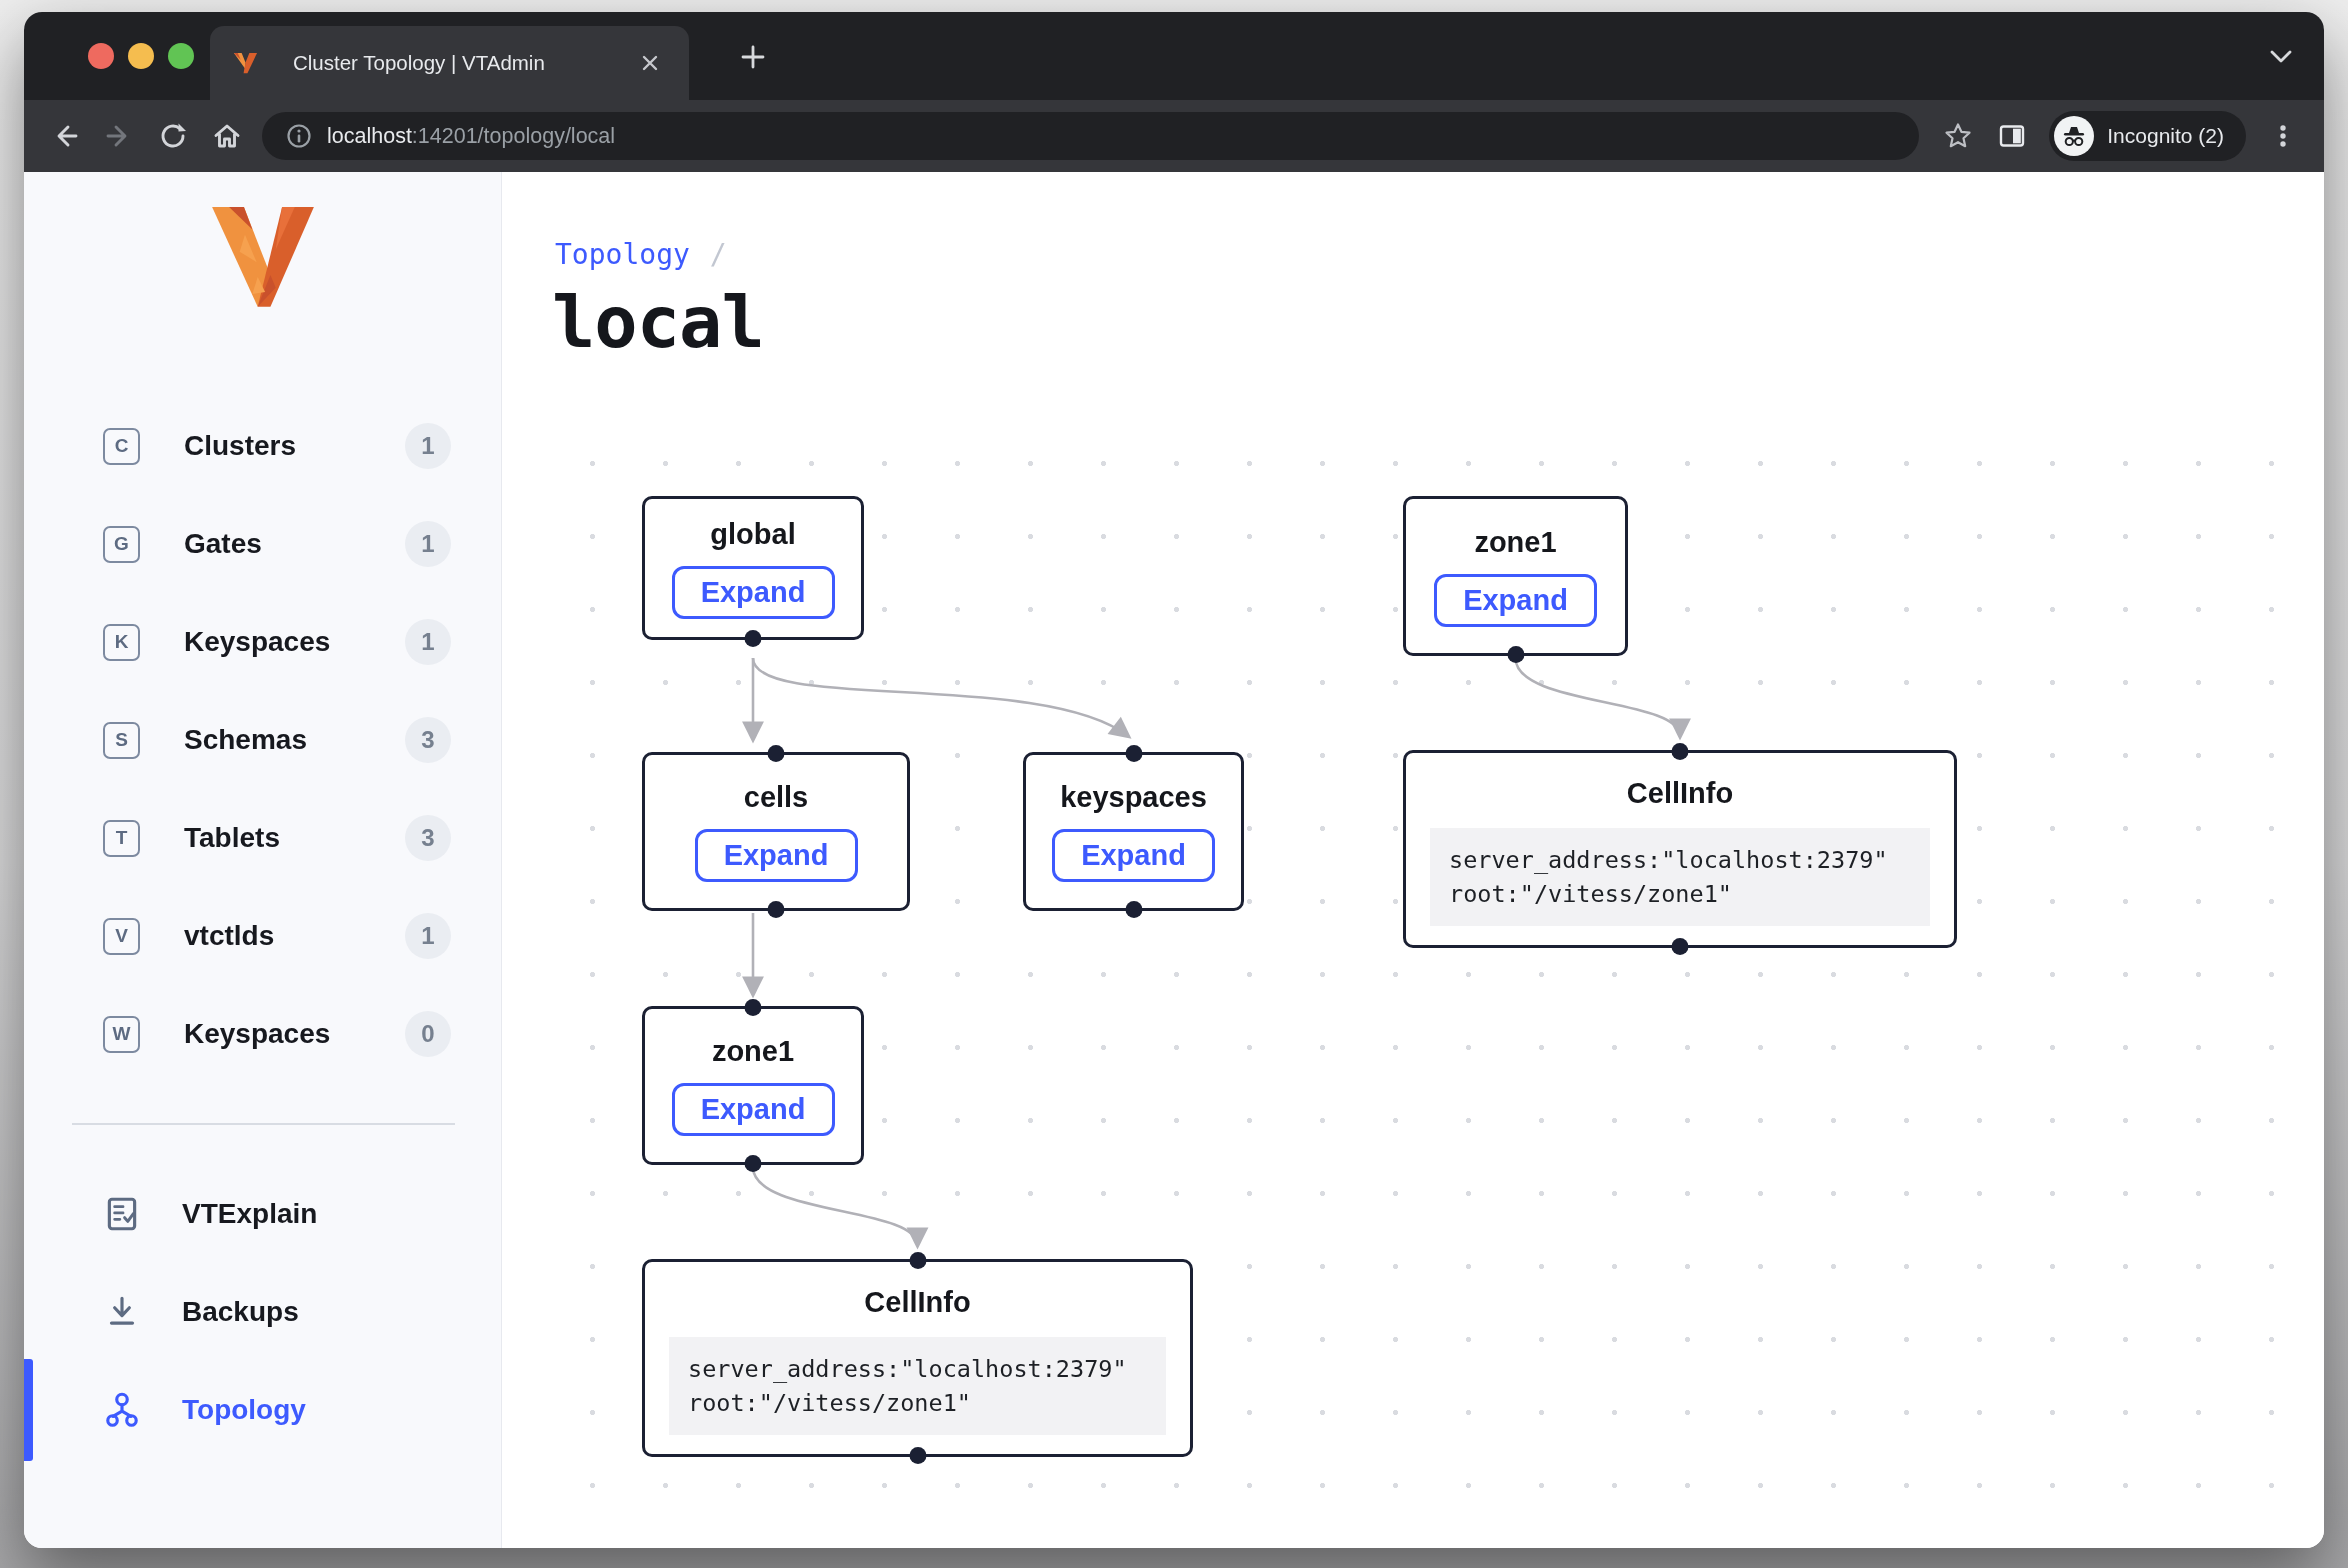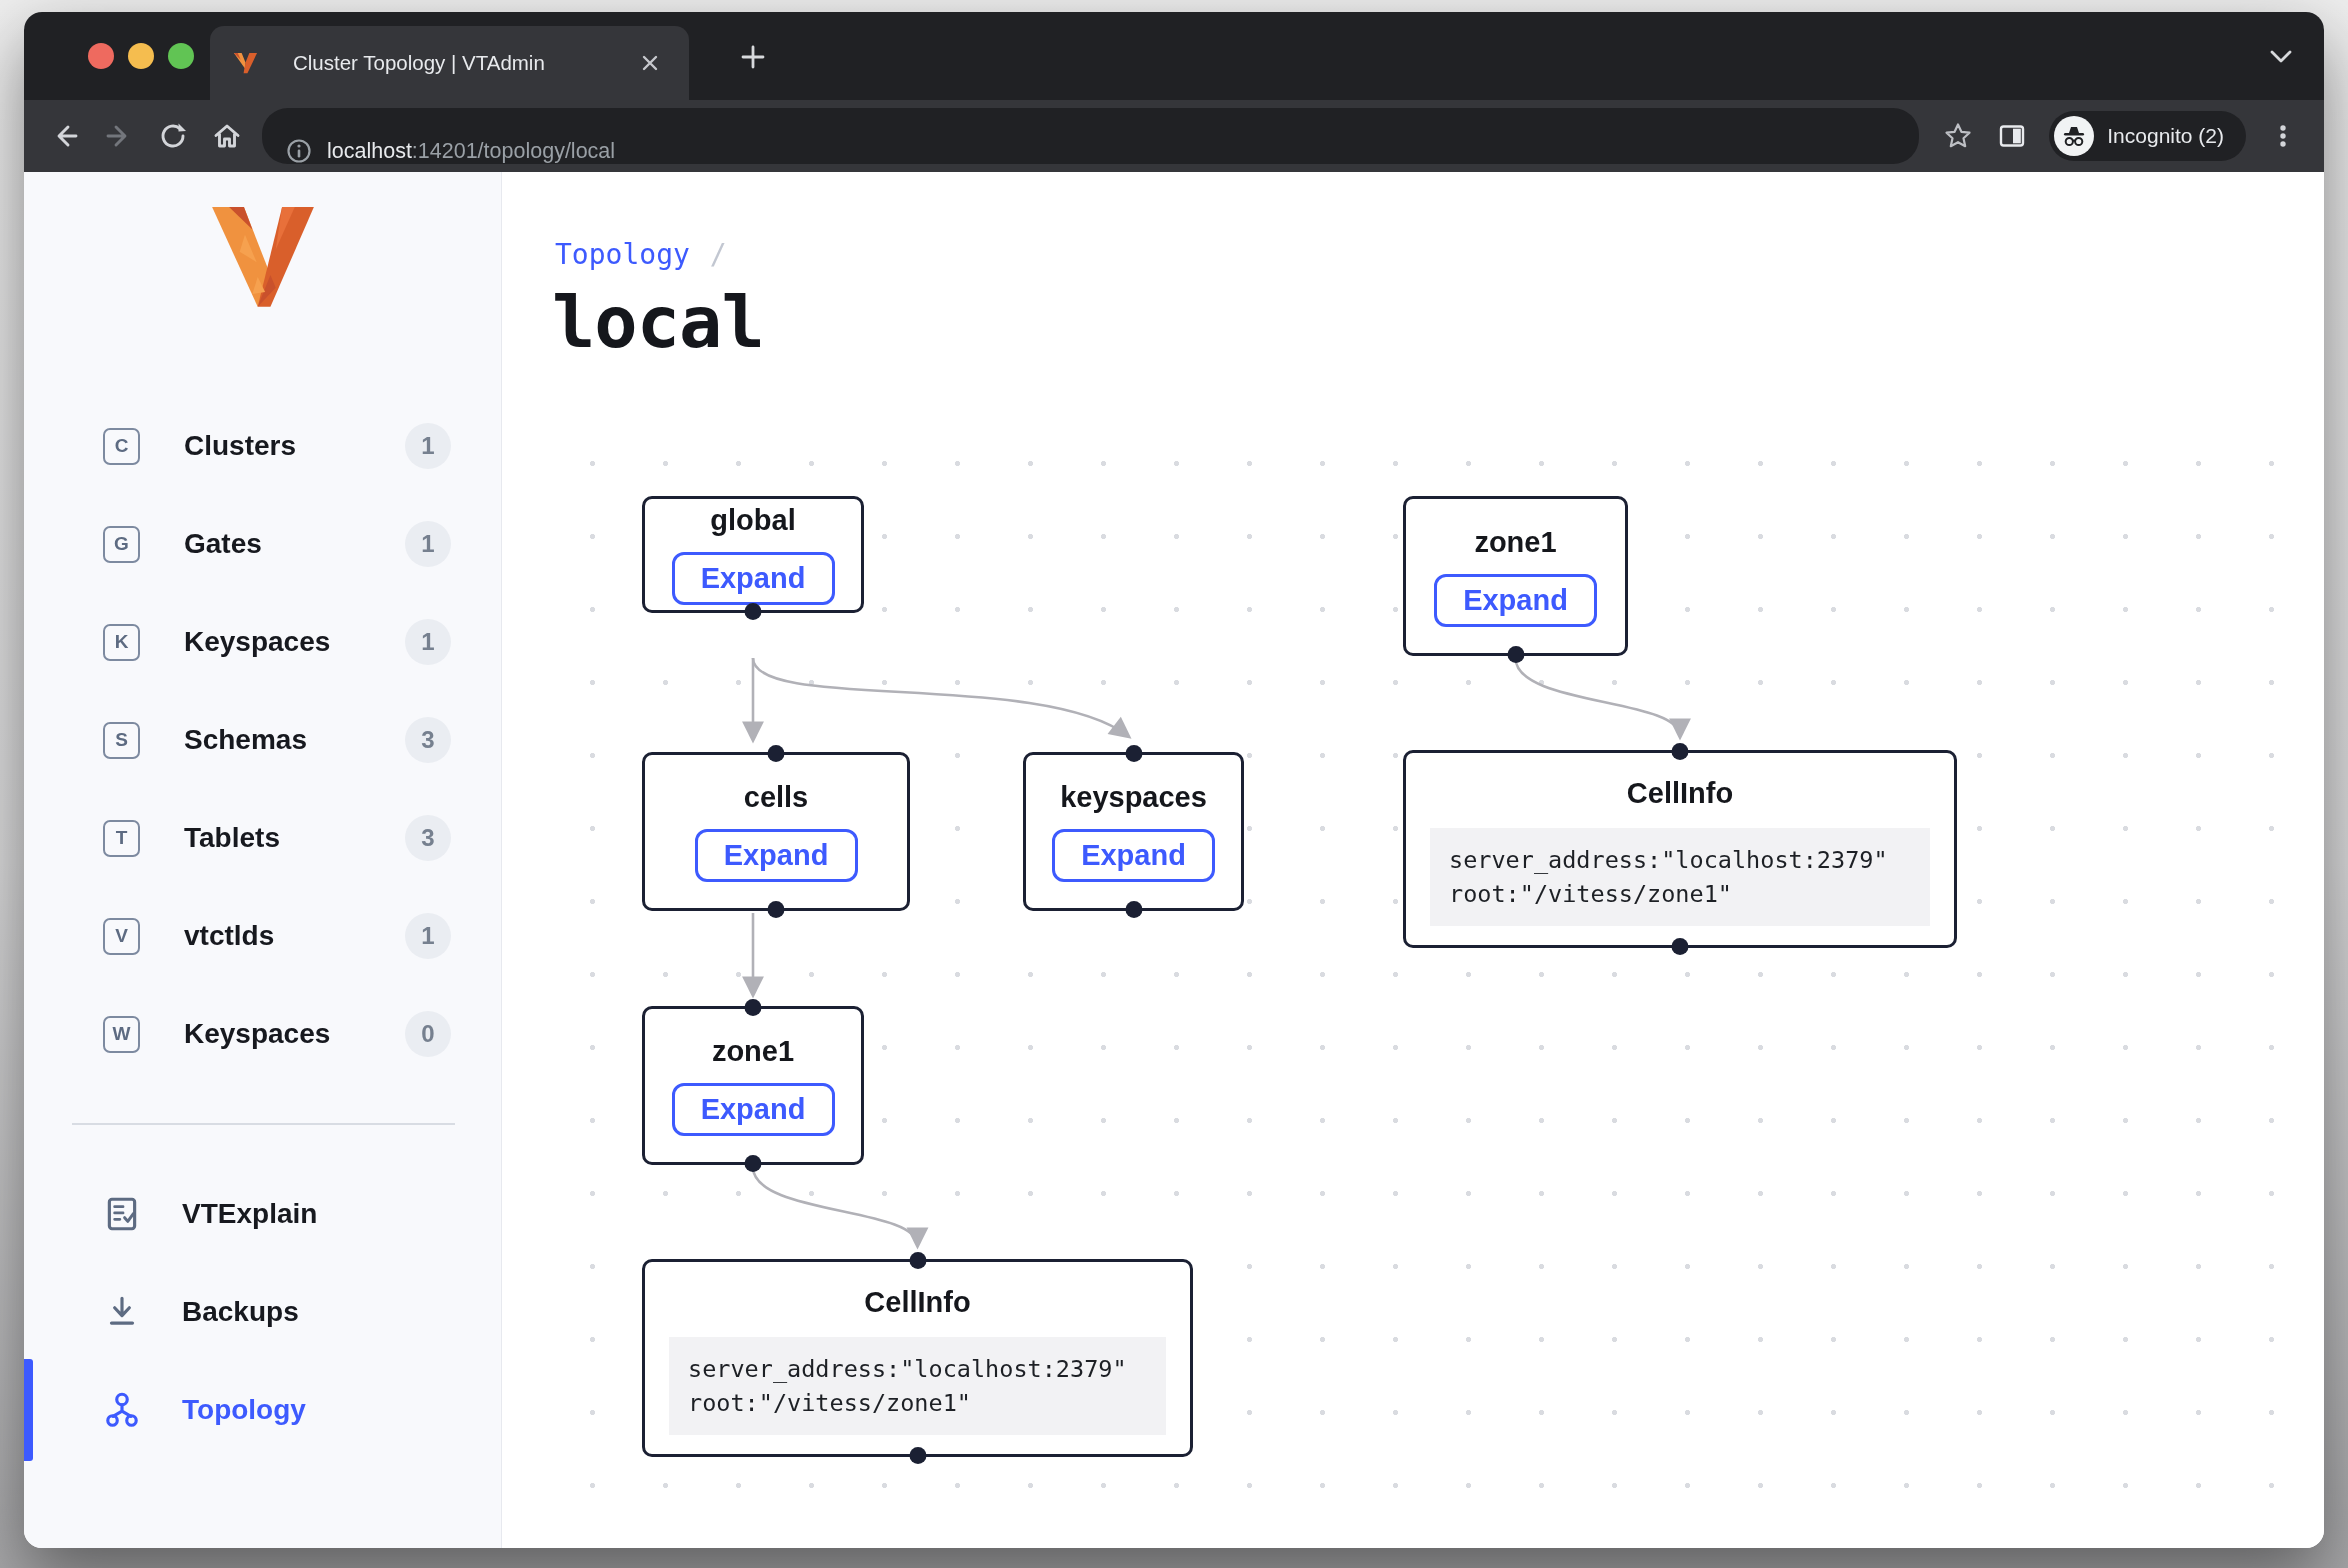--- a/index.html
+++ b/index.html
@@ -25,22 +25,22 @@
     display:flex; align-items:center; padding:0 22px;
   }
   .tab-title { color:#e8eaed; font-size:20.5px; margin-left:34px; white-space:nowrap; }
   .tab-close { margin-left:auto; width:34px; height:34px; display:flex; align-items:center; justify-content:center; border-radius:50%; }
   .newtab { position:absolute; left:702px; top:18px; width:54px; height:54px; display:flex; align-items:center; justify-content:center; border-radius:50%; }
   .tab-search { position:absolute; right:26px; top:30px; width:34px; height:30px; display:flex; align-items:center; justify-content:center; }
   
   .toolbar { height:72px; background:#35363a; display:flex; align-items:center; padding:0 14px; }
   .tbtn { width:54px; height:54px; border-radius:50%; display:flex; align-items:center; justify-content:center; flex:none; }
   .urlbar {
-    flex:1; height:56px; background:#202124; border-radius:26px;
-    display:flex; align-items:flex-end; padding:0 24px; margin:0 12px 0 8px;
+    flex:1; height:48px; background:#202124; border-radius:26px;
+    display:flex; align-items:center; padding:0 24px; margin:0 12px 0 8px;
     font-size:21.5px; white-space:nowrap; overflow:hidden;
   }
   .url-host { color:#e8eaed; margin-left:15px; }
   .url-rest { color:#9aa0a6; }
   .incog {
     height:50px; background:#202124; border-radius:26px; display:flex; align-items:center;
     padding:0 22px 0 5px; gap:13px; margin:0 10px; flex:none;
   }
   .incog-circle { width:40px; height:40px; border-radius:50%; background:#f1f3f4; display:flex; align-items:center; justify-content:center; }
   .incog-label { color:#e8eaed; font-size:21px; }
@@ -304,21 +304,21 @@
             <path d="M0.8 0.8 L9.2 5 L0.8 9.2 Z" fill="#b1b1b7"></path>
           </marker>
         </defs>
         <path d="M251 486 L251 567" stroke="#b1b1b7" stroke-width="2.6" fill="none" marker-end="url(#arh)"></path>
         <path d="M251 486 C251 540 540 498 626 564" stroke="#b1b1b7" stroke-width="2.6" fill="none" marker-end="url(#arh)"></path>
         <path d="M1013.5 486 C1013.5 534 1178 526 1178 564" stroke="#b1b1b7" stroke-width="2.6" fill="none" marker-end="url(#arh)"></path>
         <path d="M251 741 L251 822" stroke="#b1b1b7" stroke-width="2.6" fill="none" marker-end="url(#arh)"></path>
         <path d="M251 995 C251 1043 415.5 1035 415.5 1073" stroke="#b1b1b7" stroke-width="2.6" fill="none" marker-end="url(#arh)"></path>
       </svg>
 
-      <div class="gnode" style="left:140px;top:324px;width:222px;height:117px">
+      <div class="gnode" style="left:140px;top:324px;width:222px;height:144px">
         <div class="gnode-title">global</div>
         <button class="expand-btn">Expand</button>
         <span class="port bottom"></span>
       </div>
 
       <div class="gnode" style="left:901px;top:324px;width:225px;height:160px">
         <div class="gnode-title">zone1</div>
         <button class="expand-btn">Expand</button>
         <span class="port bottom"></span>
       </div>

